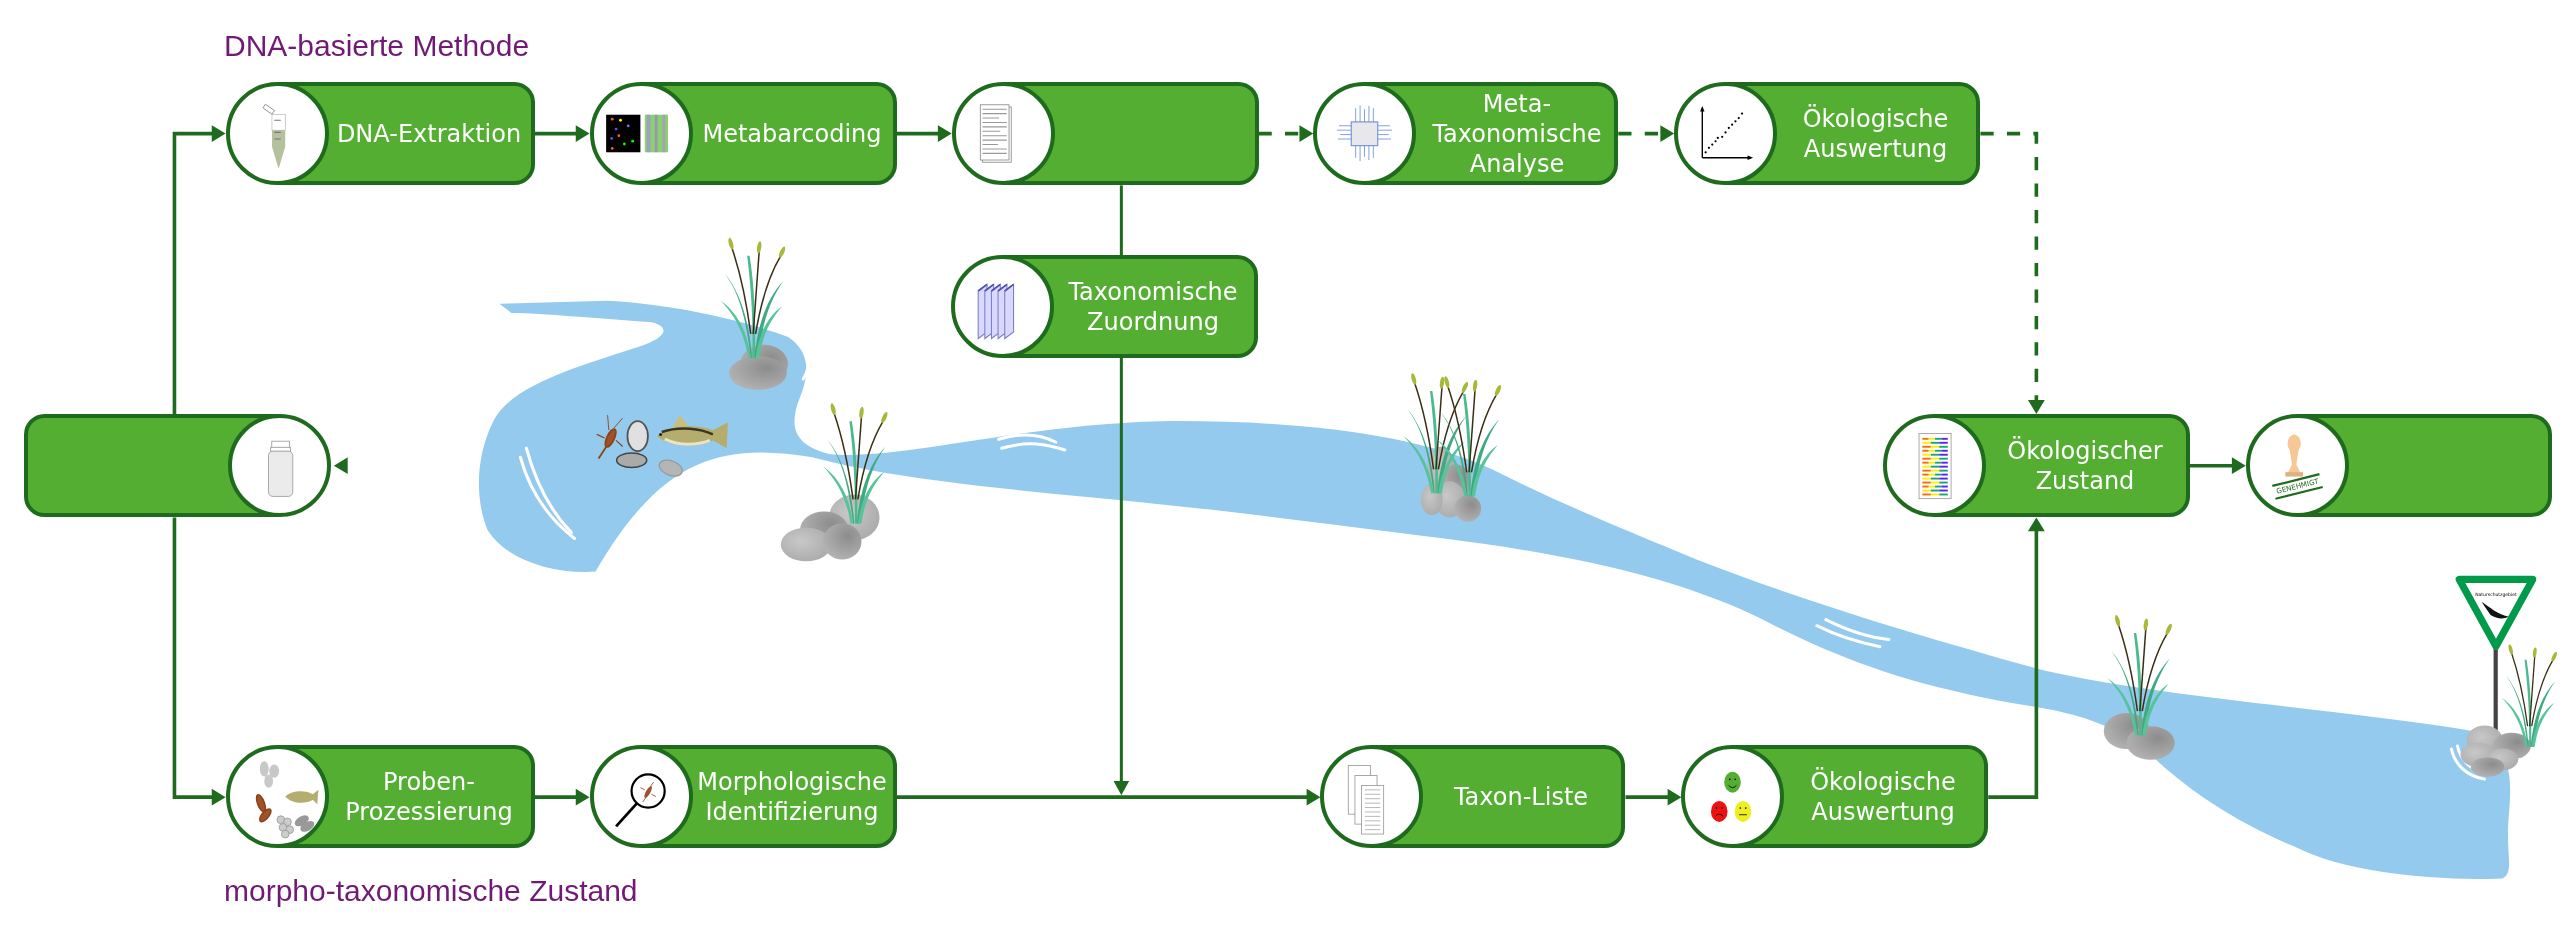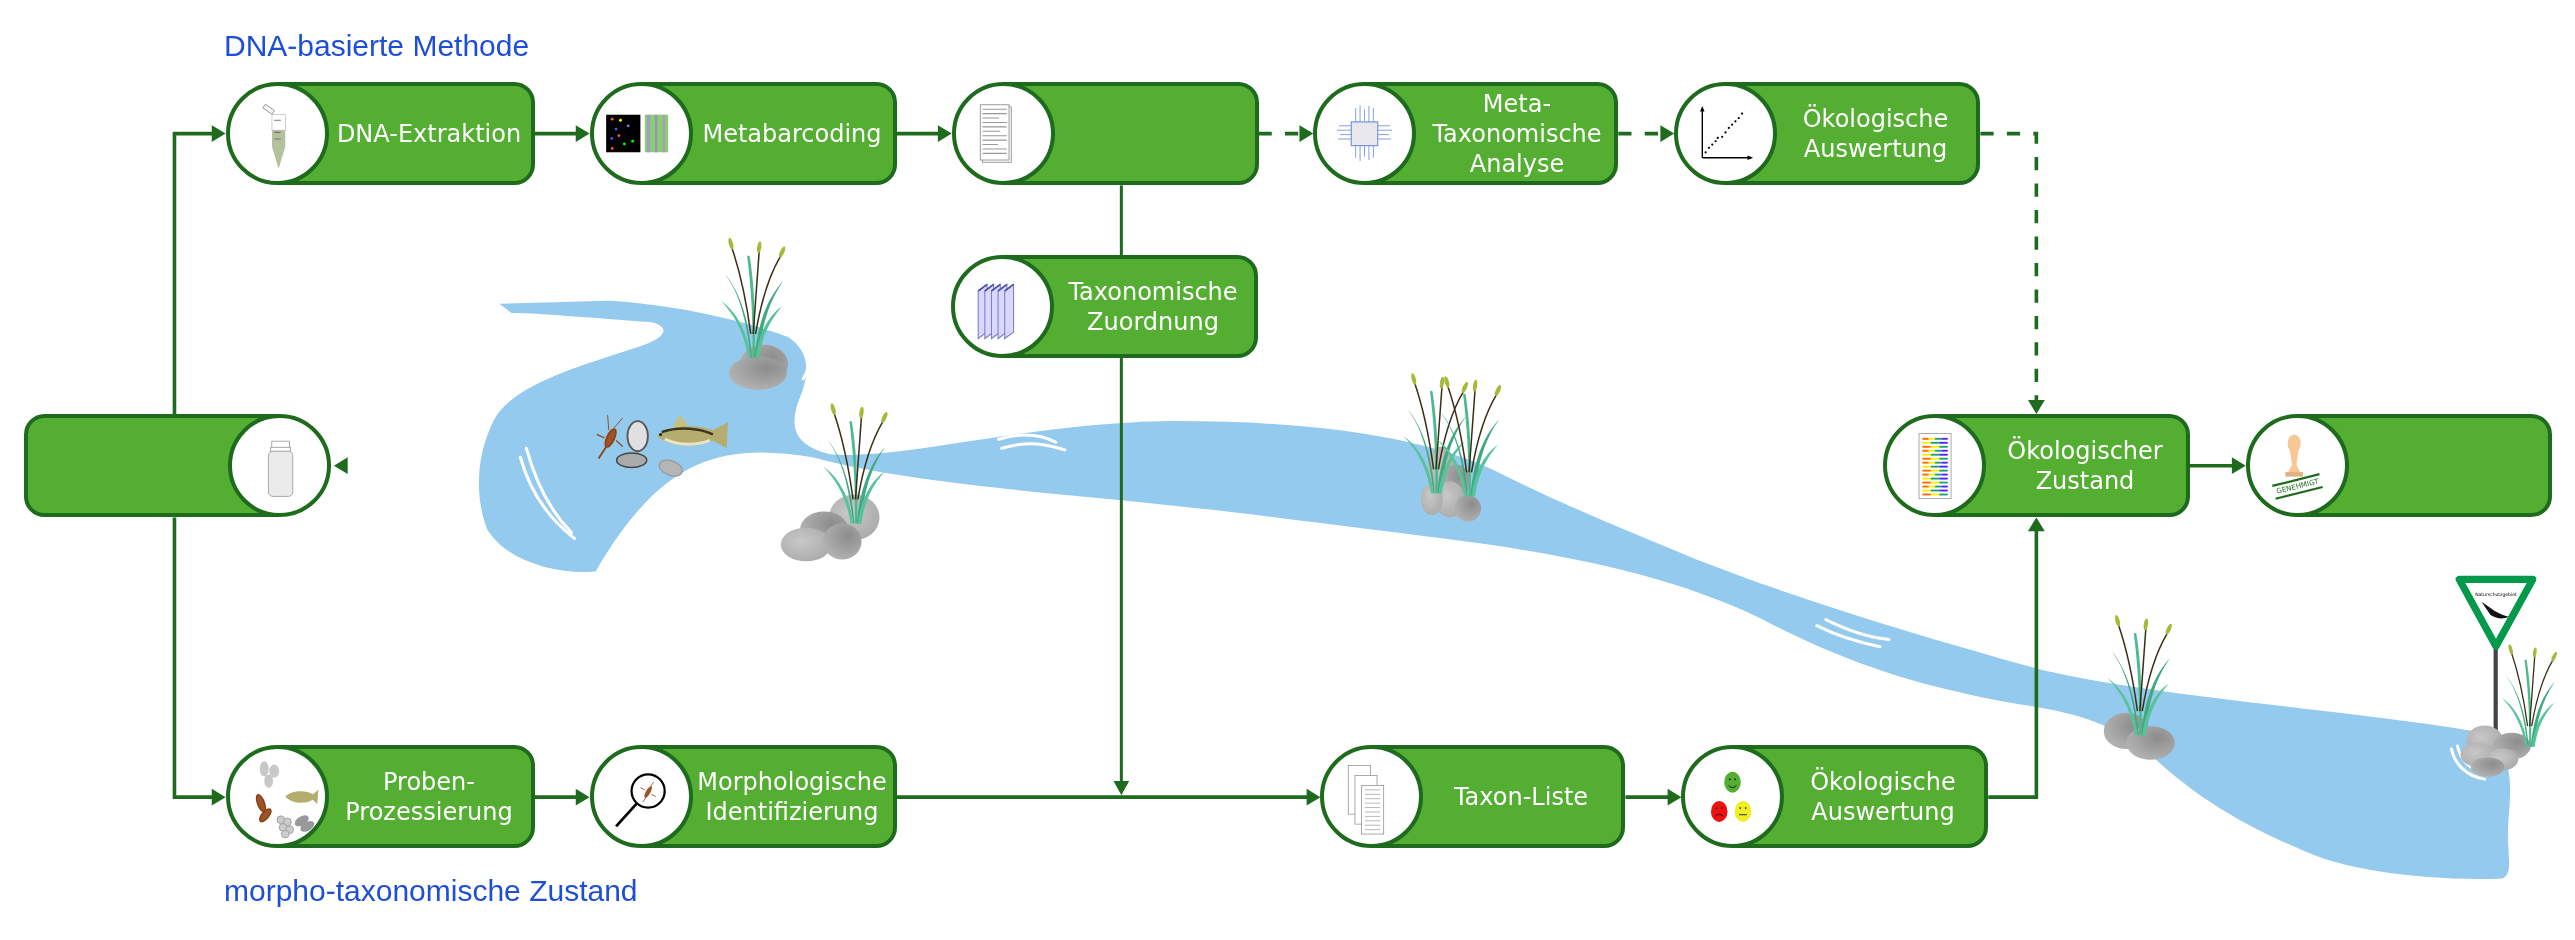--- a/index.html
+++ b/index.html
@@ -1,18 +1,18 @@
 <!DOCTYPE html>
 <html style="font-size:9.6px"><head>
 <meta charset="utf-8">
 <style>
   html, body { margin: 0; padding: 0; background: #ffffff; }
   body { width: 2576px; height: 941px; position: relative; overflow: hidden; font-family: "DejaVu Sans", sans-serif; }
   #stage { position: absolute; left: 0; top: 0; width: 2576px; height: 941px; }
-  .method-title { position: absolute; font-family: "Liberation Sans", sans-serif; font-size: 30px; color: #1d4ed8; white-space: nowrap; }
+  .method-title { position: absolute; font-family: "Liberation Sans", sans-serif; font-size: 30px; color: #701a75; white-space: nowrap; }
   .node { position: absolute; height: 103px; }
   .node .body { position: absolute; top: 0; bottom: 0; background: #54ae32; border: 4.2px solid #1e6b1e; box-sizing: border-box; border-radius: 0 20.5px 20.5px 0; }
   .node.right-cap .body { border-radius: 20.5px 0 0 20.5px; }
   .node .cap { position: absolute; top: 0; width: 103px; height: 103px; box-sizing: border-box; border: 4.2px solid #1e6b1e; border-radius: 50%; background: #fff; overflow: hidden; }
   .node .label { position: absolute; top: 0; bottom: 0; display: flex; align-items: center; justify-content: center; text-align: center; color: #fff; font-family: "DejaVu Sans", sans-serif; font-size: 24px; line-height: 30px; white-space: pre-line; }
   .cap svg { position: absolute; left: 0; top: 0; width: 100%; height: 100%; }
 </style>
 </head>
 <body>
 

